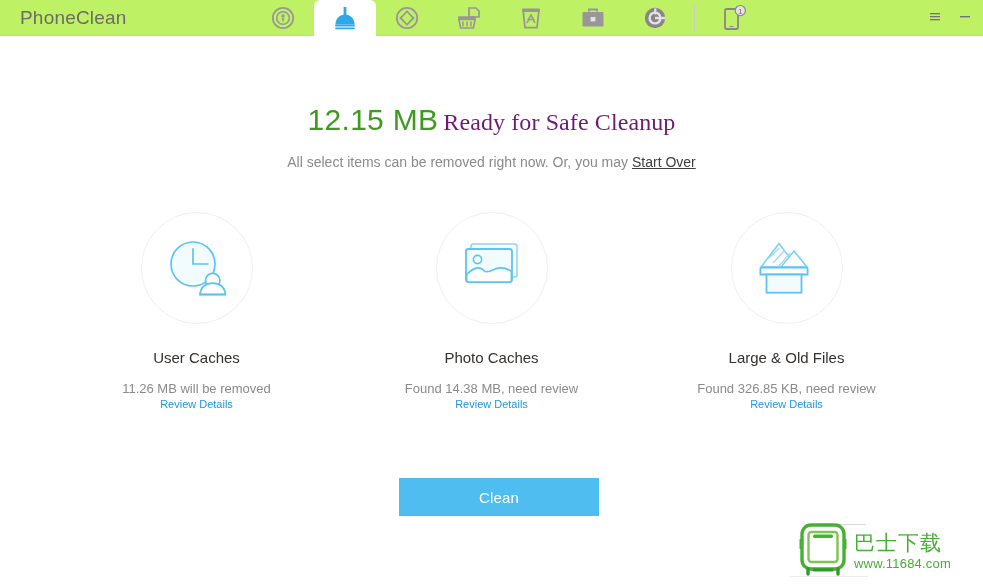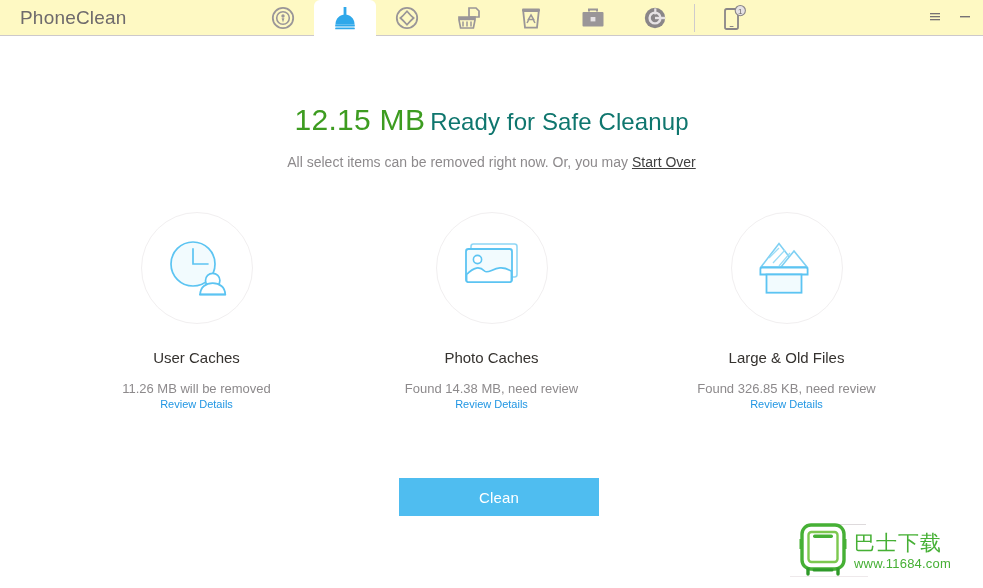--- a/index.html
+++ b/index.html
@@ -21,21 +21,21 @@
     background: #ffffff;
     overflow: hidden;
   }
 
   
   .titlebar {
     position: absolute;
     top: 0; left: 0;
     width: 983px;
     height: 36px;
-    background: #fef9c3;
+    background: #bef264;
     border-bottom: 1px solid #cdc9cb;
   }
 
   .app-title {
     position: absolute;
     left: 20px;
     top: 0;
     height: 36px;
     line-height: 36px;
     font-size: 19px;
@@ -109,23 +109,24 @@
     text-align: center;
     white-space: nowrap;
   }
   .headline .size {
     font-size: 30px;
     color: #3d9c20;
     letter-spacing: 0.3px;
   }
   .headline .ready {
     font-size: 24px;
-    color: #0f766e;
+    color: #701a75;
     letter-spacing: 0.1px;
     margin-left: 5px;
+    font-family: Liberation Serif, serif;
   }
 
   .subline {
     position: absolute;
     top: 154px;
     left: 0;
     width: 983px;
     text-align: center;
     font-size: 14px;
     color: #8d8a8c;

